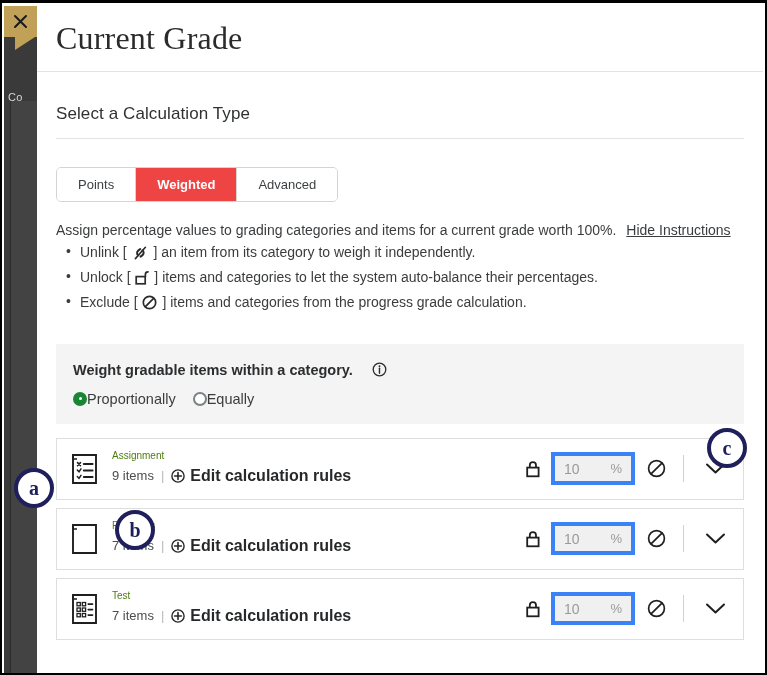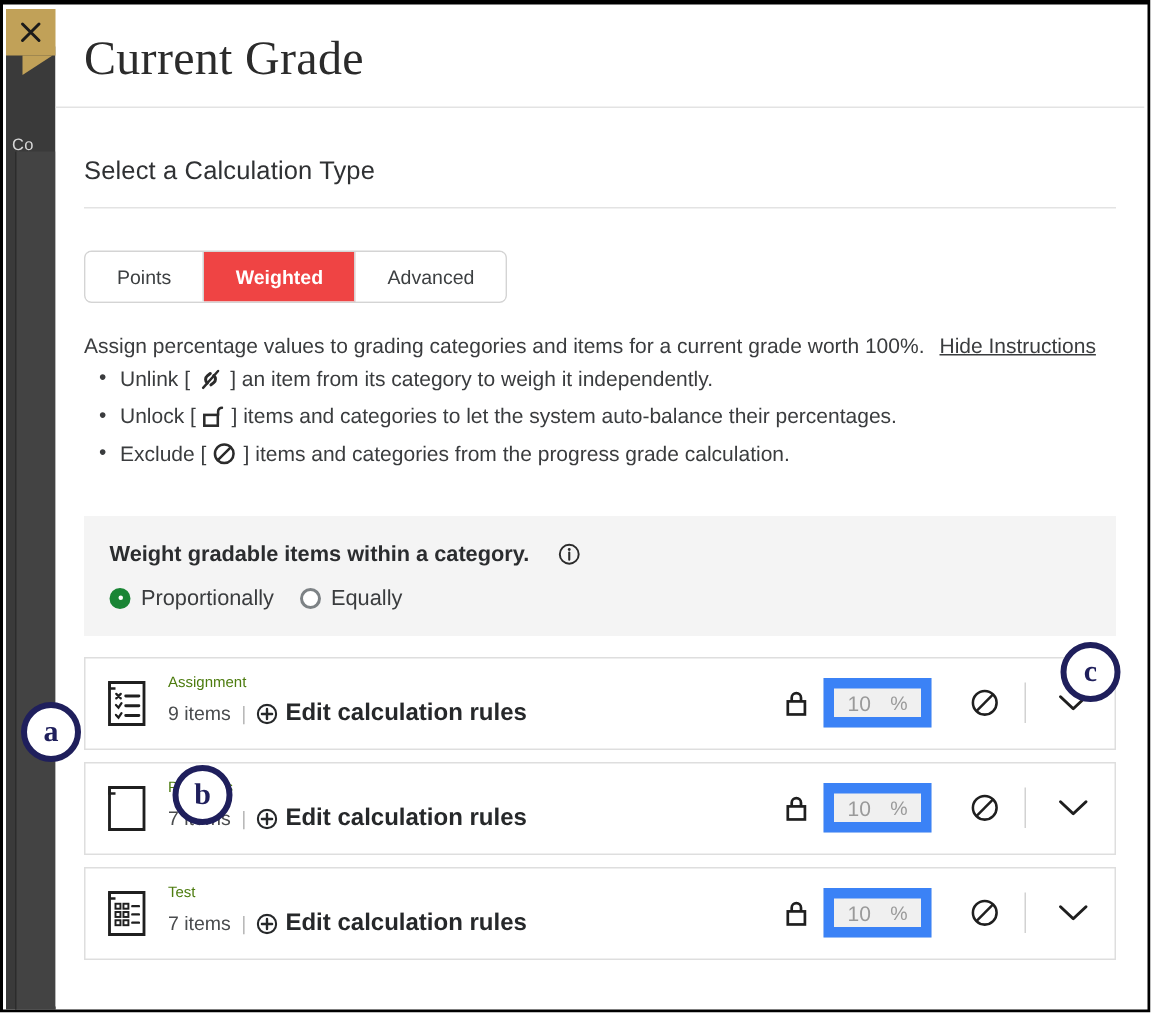--- a/index.html
+++ b/index.html
@@ -148,21 +148,21 @@
   }
   #weight-title {
     font-size: 14.5px; font-weight: bold; color: #2b2d2f;
     display: flex; align-items: center; gap: 19px;
   }
   #radio-row {
     margin-top: 13px;
     display: flex; align-items: center; gap: 17px;
   }
   .radio-opt {
-    display: flex; align-items: center; gap: 7px;
+    display: flex; align-items: center; 
     font-size: 14.5px; color: #3a3c3e; cursor: pointer;
   }
   .radio-mark {
     width: 14px; height: 14px; border-radius: 50%;
     border: 2px solid #7d8285; background: #fff;
     display: inline-block; position: relative;
   }
   .radio-mark.checked {
     border-color: #1a8535; background: #1a8535;
   }
@@ -198,26 +198,26 @@
     display: flex; align-items: center; gap: 5px;
     font-weight: bold; font-size: 16px; color: #26282a;
     cursor: pointer;
   }
   .cat-ctrls { display: flex; align-items: center; gap: 0; }
   .lock-btn {
     width: 30px; display: flex; align-items: center; justify-content: center;
     cursor: pointer;
   }
   .pct-field {
-    width: 72px; height: 33px;
+    width: 84px; height: 33px;
     background: #f0f0f0;
-    border: 7px solid #3b82f6;
+    border: 4px solid #3b82f6;
     display: flex; align-items: center;
     padding: 0 9px;
-    margin: 0 20px 0 3px;
+    margin: 0 6px 0 3px;
   }
   .pct-val { font-size: 14px; color: #9a9a9a; flex: 1 1 auto; }
   .pct-sym { font-size: 13px; color: #9a9a9a; }
   .excl-btn {
     width: 30px; display: flex; align-items: center; justify-content: center;
     cursor: pointer;
   }
   .vsep {
     width: 1px; height: 27px; background: #d2d2d2; margin: 0 14px 0 12px;
   }

